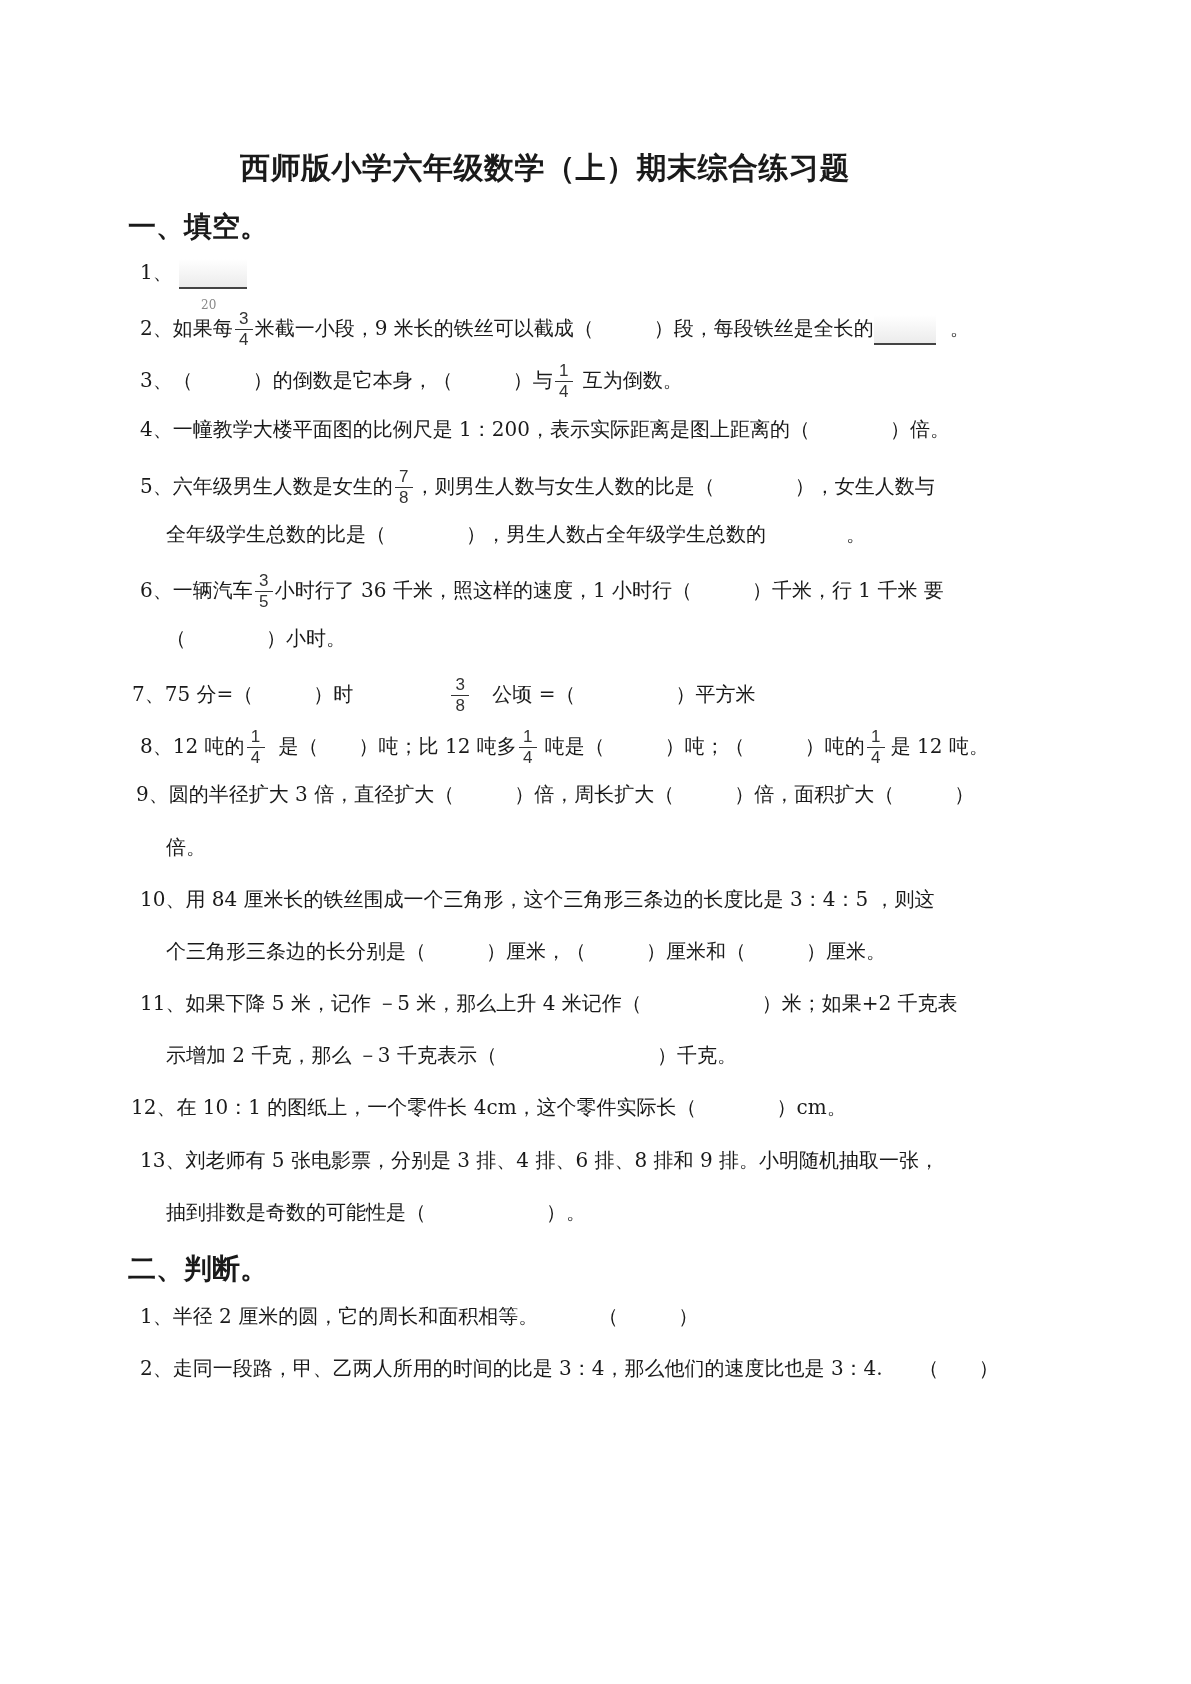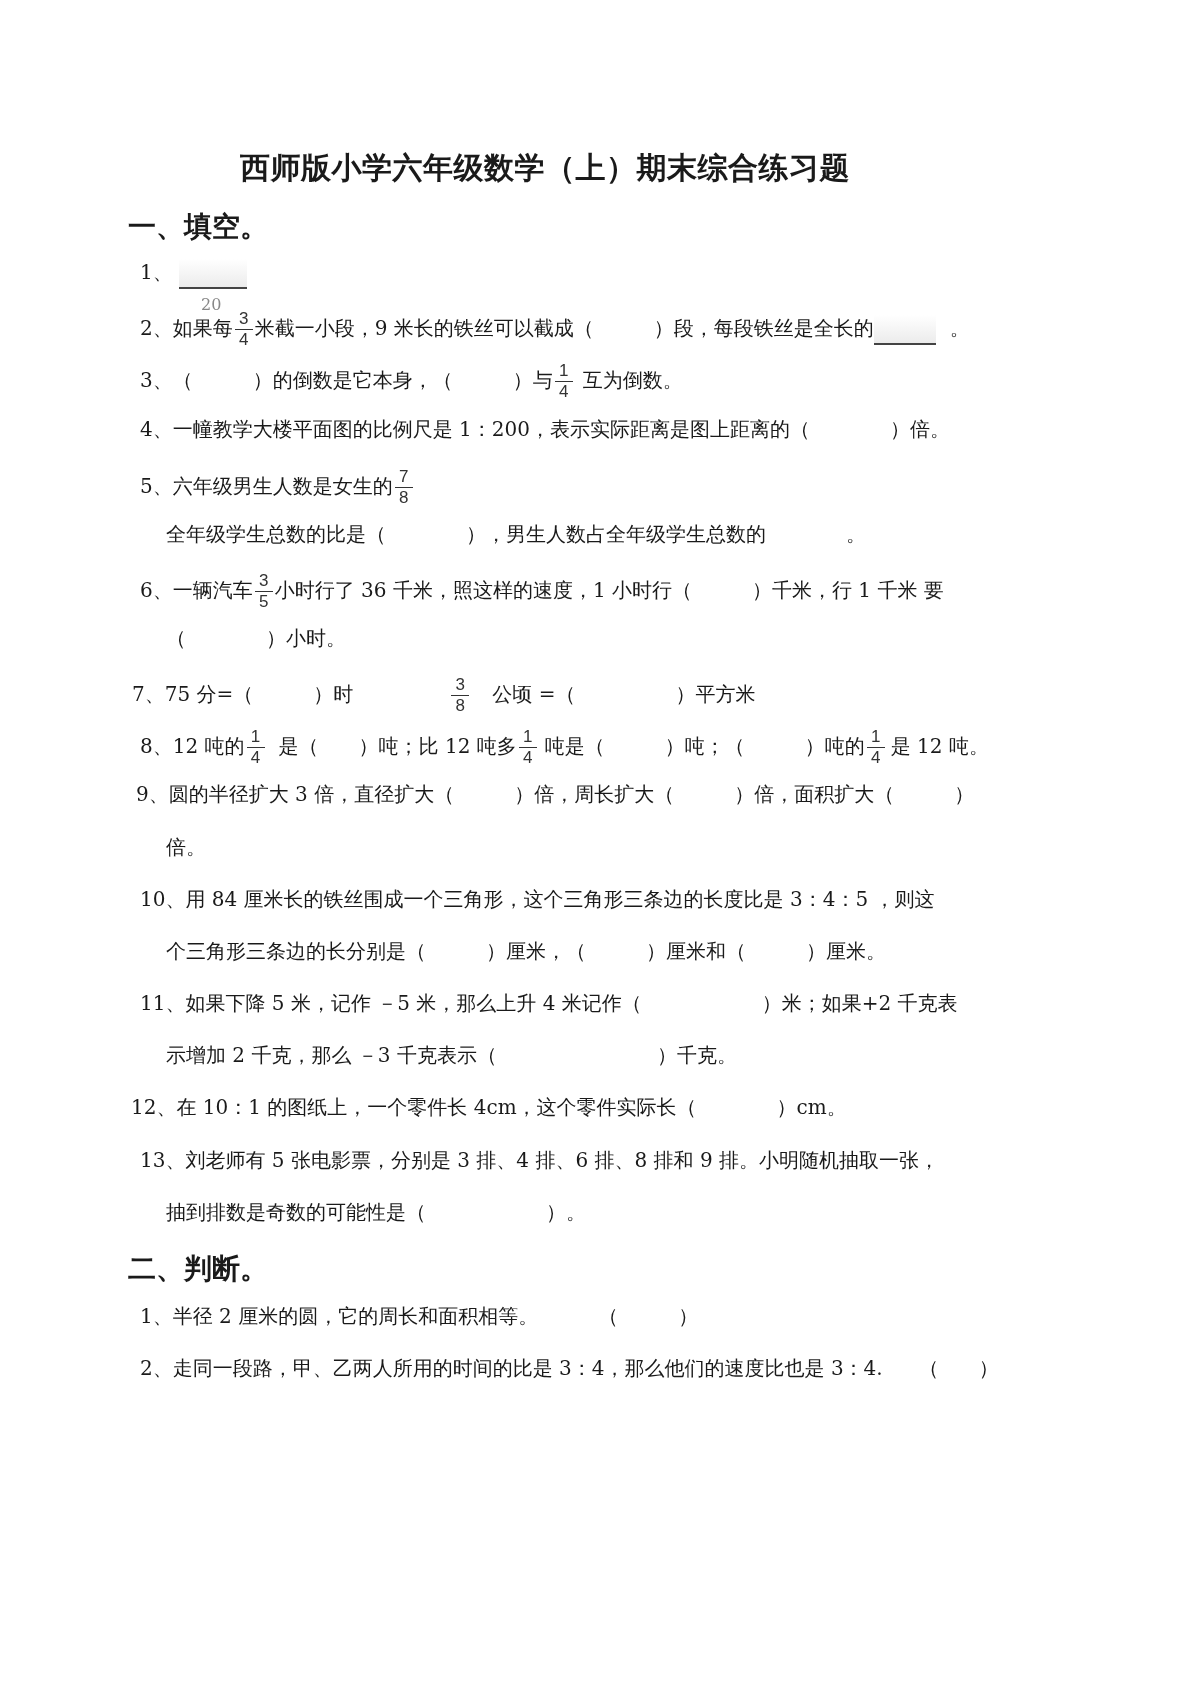--- a/index.html
+++ b/index.html
@@ -28,21 +28,21 @@
     font-family: "Liberation Sans", sans-serif; color: #333;
   }
   .frac .bar { width: 100%; min-width: 18px; height: 0; border-top: 1.5px solid #333; margin: 1px 0; }
   .blank-frac {
     display: inline-block; vertical-align: middle; width: 68px; height: 30px;
     position: relative; background: linear-gradient(#ffffff, #eaeaea);
   }
   .blank-frac::after {
     content: ""; position: absolute; left: 0; right: 0; bottom: 0; border-top: 2px solid #444;
   }
-  .blank-frac .den { position: absolute; left: 22px; top: 32px; font-size: 16px; color: #888; }
+  .blank-frac .den { position: absolute; left: 22px; top: 32px; font-size: 12px; color: #888; }
 </style>
 </head>
 <body>
 
 <div class="title">西师版小学六年级数学（上）期末综合练习题</div>
 
 <div class="section" style="top:208px;">一、填空。</div>
 
 <div class="line" style="left:140px; top:258px;">
   <span>1、</span>
@@ -67,21 +67,21 @@
 
 <div class="line" style="left:140px; top:415px;">
   <span>4、</span><span>一幢教学大楼平面图的比例尺是 1：200，表示实际距离是图上距离的（　　　　）倍。</span>
 </div>
 
 <div class="line" style="left:140px; top:468px;">
   <span>5、</span><span>六年级男生人数是女生的</span><span class="frac">
       <span>7</span>
       <span class="bar"></span>
       <span>8</span>
-    </span>
+    </span><span>，则男生人数与女生人数的比是（　　　　），女生人数与</span>
 </div>
 <div class="line" style="left:166px; top:520px;">
   <span>全年级学生总数的比是（　　　　），男生人数占全年级学生总数的　　　　。</span>
 </div>
 
 <div class="line" style="left:140px; top:572px;">
   <span>6、</span><span>一辆汽车</span><span class="frac">
       <span>3</span>
       <span class="bar"></span>
       <span>5</span>

